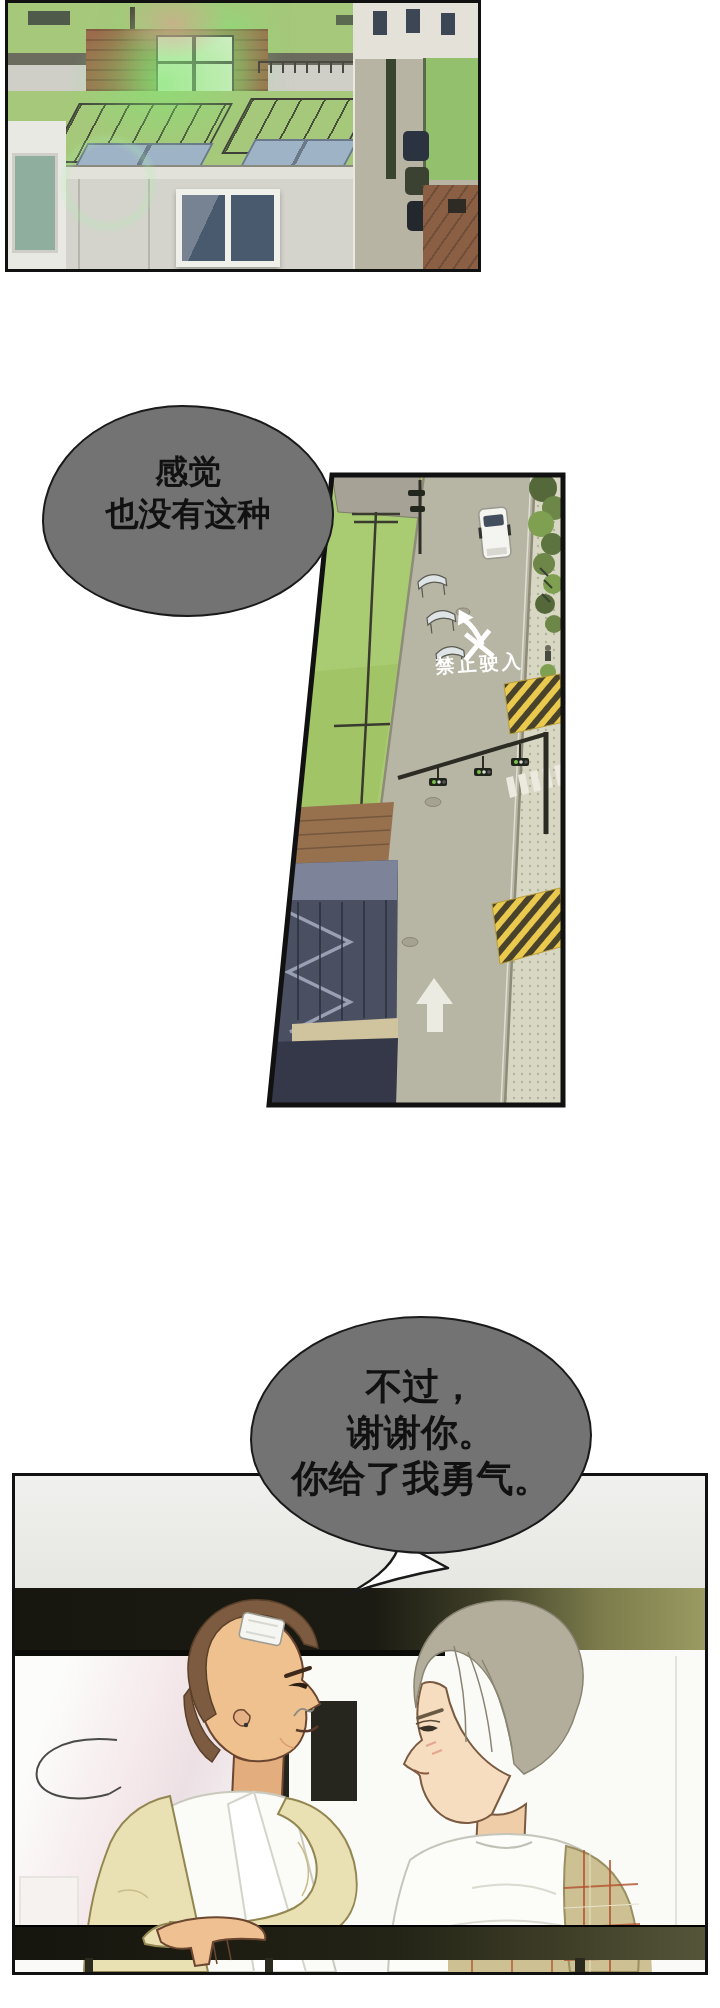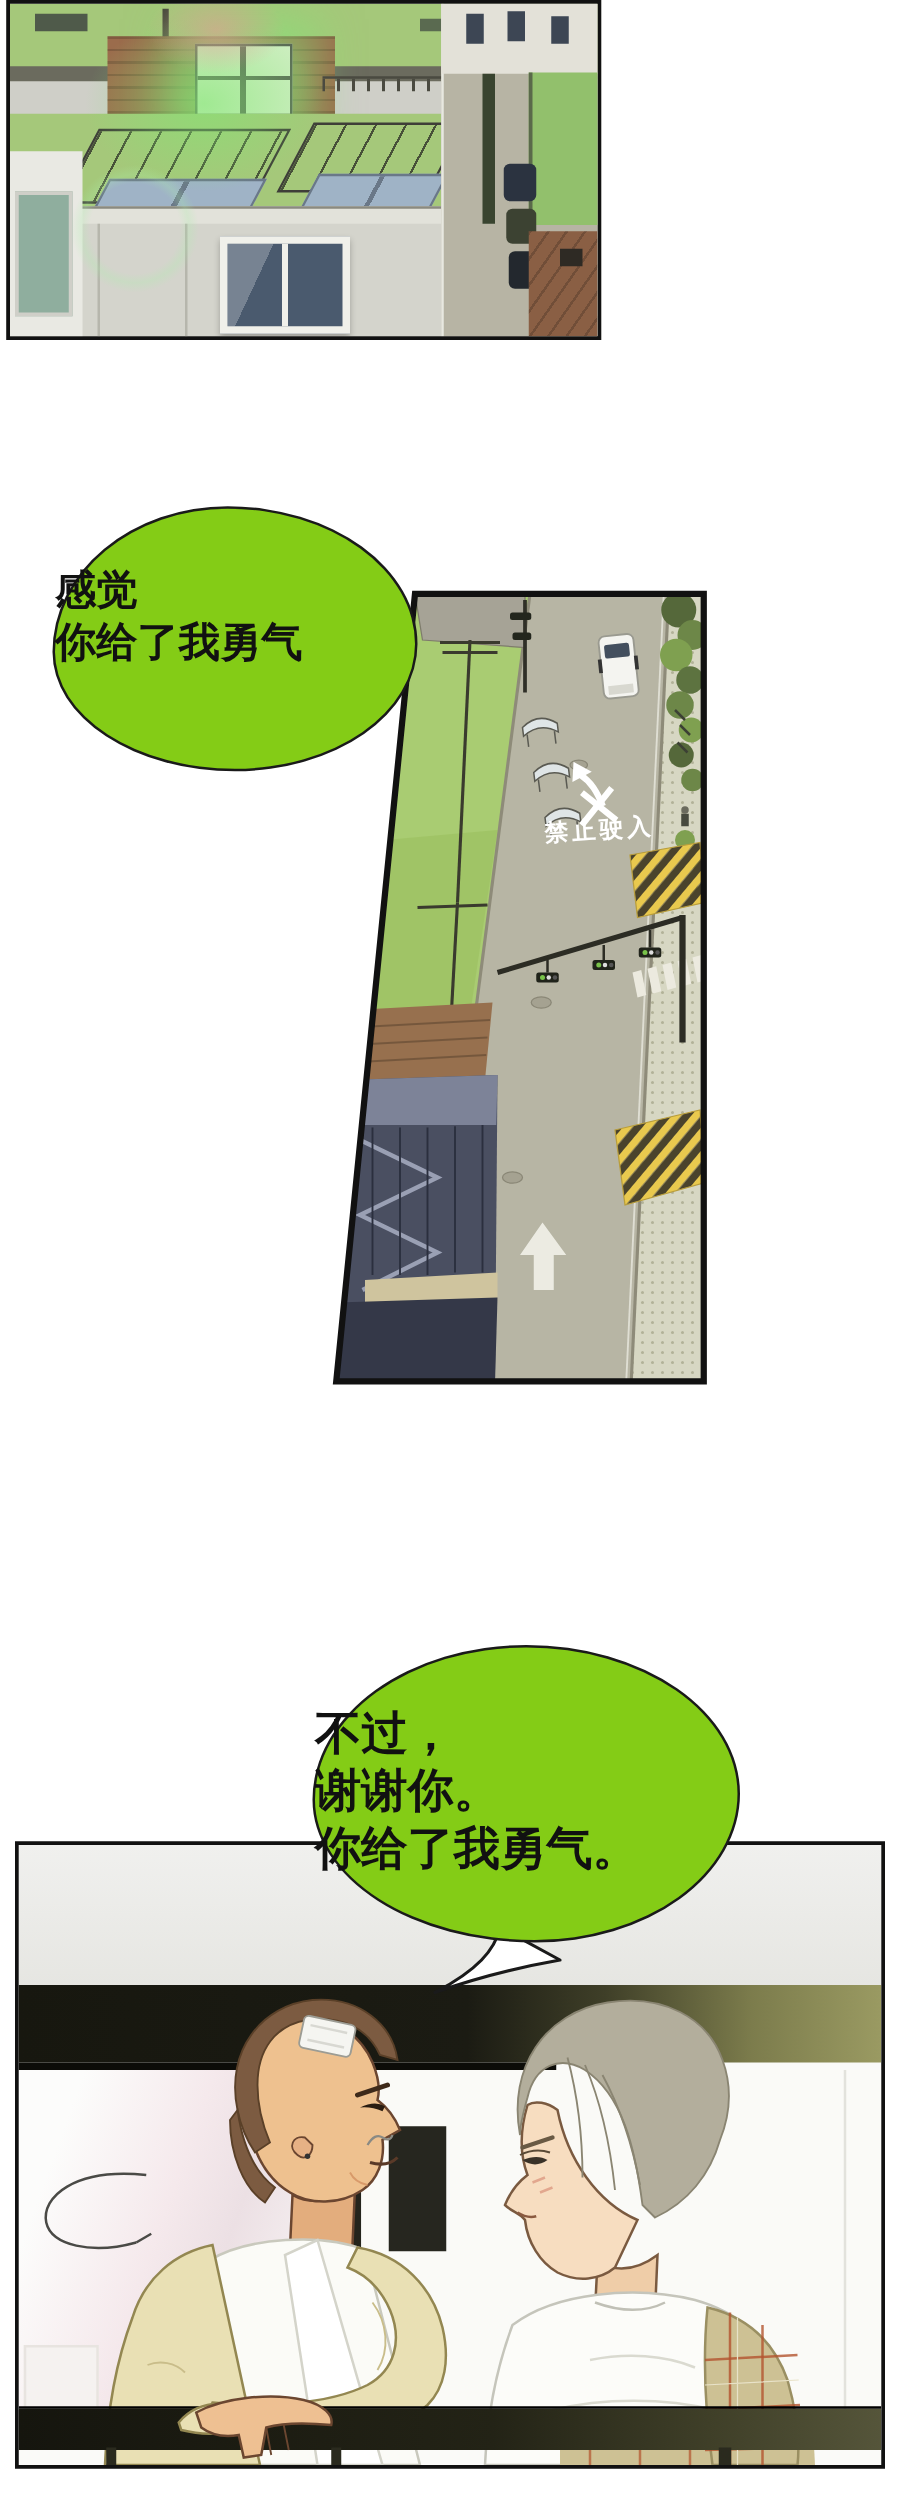--- a/index.html
+++ b/index.html
@@ -1,21 +1,21 @@
 <!DOCTYPE html>
 <html><head>
 <meta charset="utf-8">
 <style>
   html,body{margin:0;padding:0;background:#ffffff;}
   .page{position:relative;width:720px;height:2008px;background:#ffffff;overflow:hidden;
         font-family:"DejaVu Sans",sans-serif;}
   .abs{position:absolute;}
   .panel{position:absolute;border:3px solid #111;overflow:hidden;background:#cfcfc8;}
-  .bubble{position:absolute;background:#84cc16;border:2.5px solid #1a1a1a;z-index:6;
-          font-weight:bold;color:#111;}
+  .bubble{position:absolute;background:#737373;border:2.5px solid #1a1a1a;z-index:6;
+          text-align:center;font-weight:bold;color:#111;}
   .bubble .bline{width:100%;}
   #bubble1{left:42px;top:405px;width:292px;height:212px;border-radius:48% 52% 50% 50%/55% 52% 48% 45%;
            font-size:33px;line-height:42px;padding-top:44px;box-sizing:border-box;}
   #bubble2{left:250px;top:1316px;width:342px;height:238px;border-radius:50% 50% 48% 52%/52% 50% 50% 48%;
            font-size:37px;line-height:46px;padding-top:46px;box-sizing:border-box;}
   #bubble2-tail{left:330px;top:1540px;z-index:5;}
   
   #panel1{left:5px;top:0px;width:470px;height:266px;}
   
   #panel3{left:12px;top:1473px;width:690px;height:496px;background:#fafaf8;}
@@ -241,21 +241,21 @@
         <polygon points="22,570 150,566 148,633 22,633" fill="#343848"></polygon>
       </g>
 
       <polygon points="186,506 168,532 179,532 179,560 195,560 195,532 205,532" fill="#eeeee6" opacity=".95"></polygon>
     </g>
     <polygon points="84,3 315,3 315,633 21,633" fill="none" stroke="#111" stroke-width="5"></polygon>
   </svg>
 
   <div class="bubble" id="bubble1">
     <div class="bline">感觉</div>
-    <div class="bline">你给了我勇气</div>
+    <div class="bline">也没有这种</div>
   </div>
 
   <div class="panel" id="panel3">
     <div class="abs" style="left:0;top:0;width:690px;height:112px;background:linear-gradient(180deg,#f0f0ee,#e6e6e2);"></div>
     <div class="abs" style="left:0;top:112px;width:690px;height:62px;
          background:linear-gradient(90deg,#17170f 0%,#1b1b13 52%,#3f3f28 68%,#7c7c4c 85%,#9a9a62 100%);"></div>
     <div class="abs" style="left:0;top:174px;width:430px;height:6px;background:#0c0c08;"></div>
     <div class="abs" style="left:0;top:180px;width:252px;height:272px;
          background:linear-gradient(110deg,#fcfcfb 15%,#f5e9ec 45%,#ece0e4 62%,#f6f1f2 85%);"></div>
     <div class="abs" style="left:252px;top:180px;width:22px;height:272px;background:#24241c;"></div>

